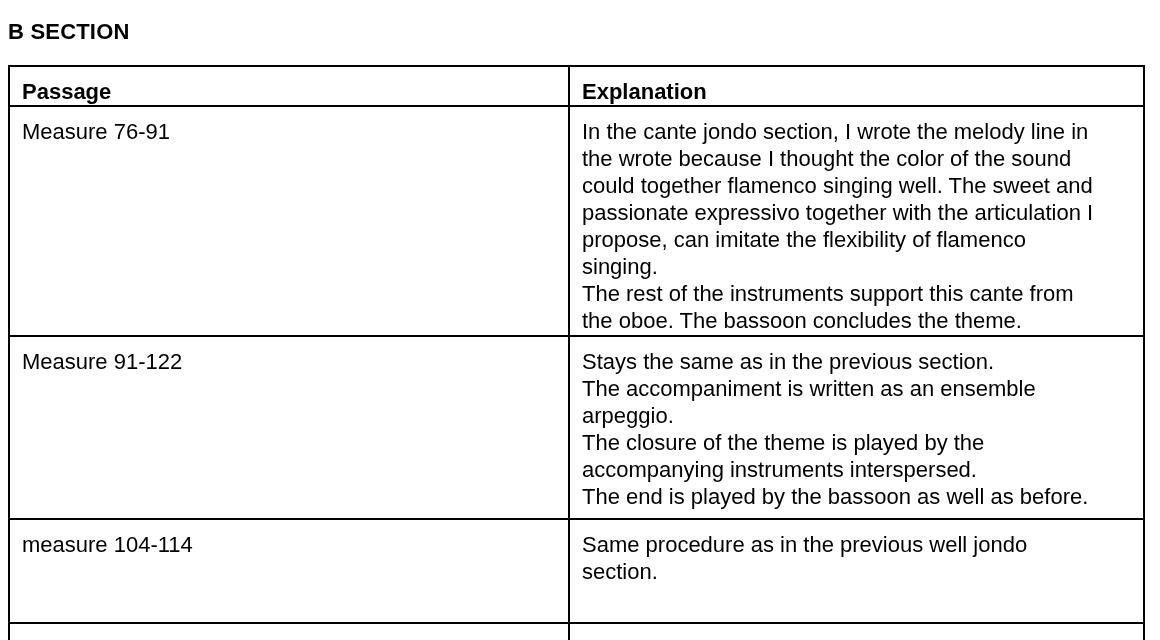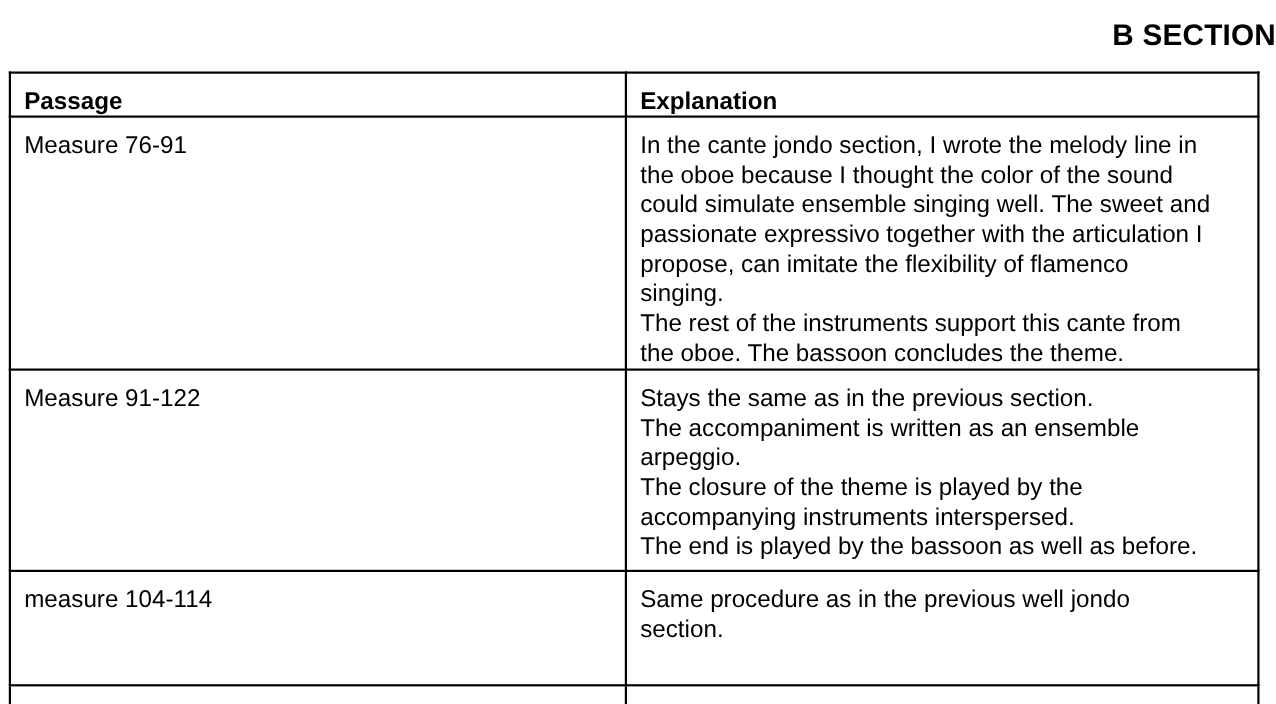--- a/index.html
+++ b/index.html
@@ -9,26 +9,25 @@
     overflow: hidden;
     background: #ffffff;
     color: #000000;
     font-family: "Liberation Sans", "DejaVu Sans", sans-serif;
   }
   .doc {
     padding: 20px 0 0 8px;
     width: 1160px;
   }
   .section-heading {
-    font-size: 27px;
+    font-size: 22px;
     font-weight: bold;
     line-height: 24px;
     margin: 0 0 21px 0;
     letter-spacing: 0.2px;
-    text-align: right;
   }
   table.passage-table {
     border-collapse: collapse;
     table-layout: fixed;
     width: 1135px;
   }
   col.c-passage { width: 560px; }
   col.c-explanation { width: 575px; }
   th, td {
     border: 2px solid #000000;
@@ -67,22 +66,22 @@
       <th class="passage-cell">Passage</th>
       <th class="explanation-cell">Explanation</th>
     </tr>
 
     <tr class="r-1">
       <td class="passage-cell">
         <div class="line">Measure 76-91</div>
       </td>
       <td class="explanation-cell">
         <div class="line">In the cante jondo section, I wrote the melody line in</div>
-        <div class="line">the oboe because I thought the color of the sound</div>
-        <div class="line">could simulate ensemble singing well. The sweet and</div>
+        <div class="line">the wrote because I thought the color of the sound</div>
+        <div class="line">could together flamenco singing well. The sweet and</div>
         <div class="line">passionate expressivo together with the articulation I</div>
         <div class="line">propose, can imitate the flexibility of flamenco</div>
         <div class="line">singing.</div>
         <div class="line">The rest of the instruments support this cante from</div>
         <div class="line">the oboe. The bassoon concludes the theme.</div>
       </td>
     </tr>
 
     <tr class="r-2">
       <td class="passage-cell">

